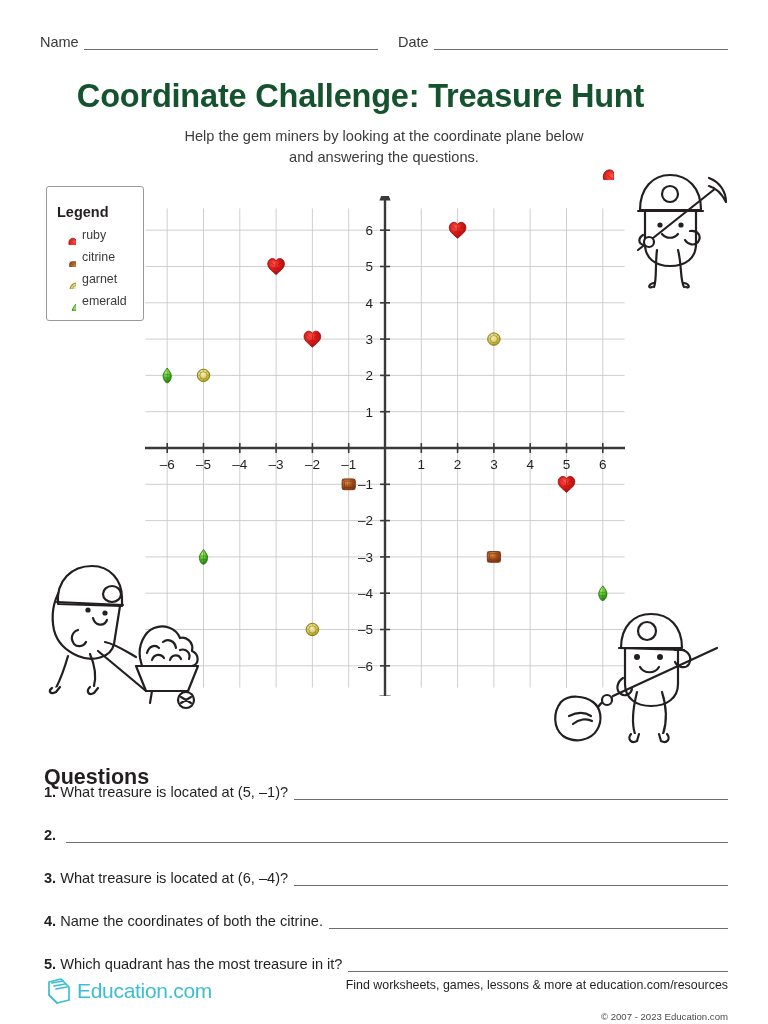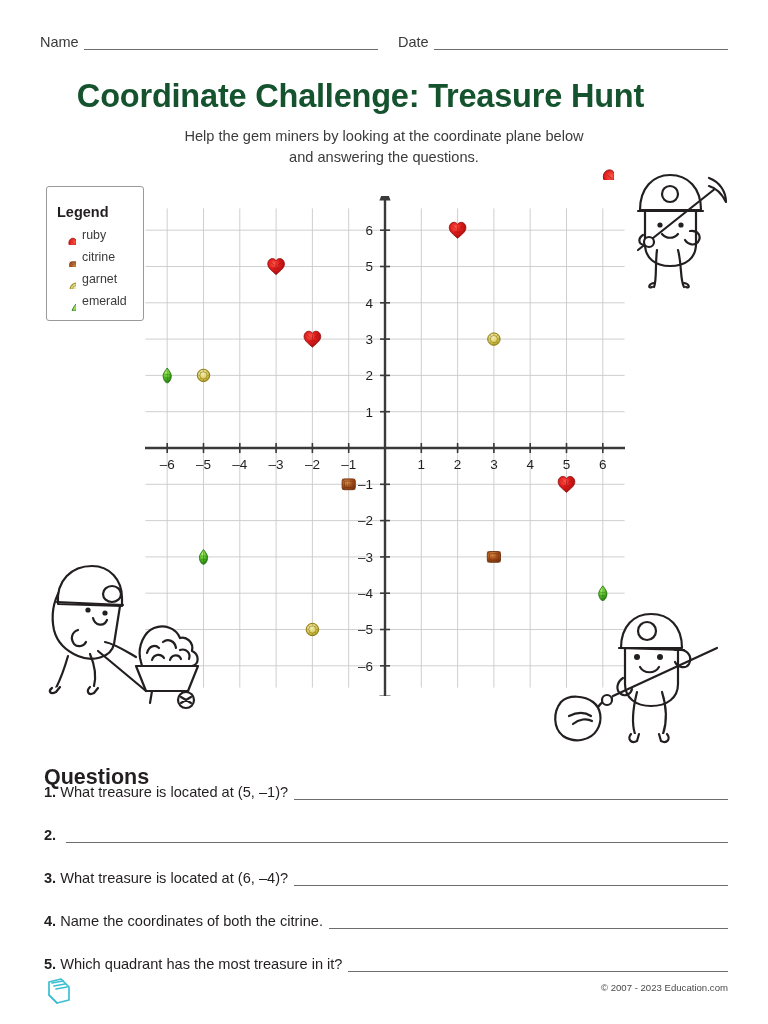--- a/index.html
+++ b/index.html
@@ -174,21 +174,21 @@
     letter-spacing: -0.3px;
     padding-left: 3px;
   }
   .footer-lines {
     position: absolute;
     right: 40px;
     top: 6px;
     text-align: right;
   }
   .footer-line1 { font-size: 12.4px; color: #231f20; }
-  .footer-line2 { font-size: 9.6px; color: #4a4a4a; margin-top: 4px; }
+  .footer-line2 { font-size: 9.6px; color: #4a4a4a; margin-top: 19px; }
 </style>
 </head>
 <body>
 
 <div class="namedate">
   <span class="nd-label">Name</span>
   <span class="nd-rule"></span>
   <span class="nd-gap"></span>
   <span class="nd-label">Date</span>
   <span class="nd-rule"></span>
@@ -508,17 +508,19 @@
 
 <div class="footer">
   <div class="footer-logo">
     <svg width="30" height="30" viewBox="0 0 30 30">
       <g fill="none" stroke="#3bbfd0" stroke-width="1.7" stroke-linejoin="round" stroke-linecap="round">
         <path d="M5 6 L17 3 L25 11 L25 24 L13 27 L5 19 Z"></path>
         <path d="M8 7 L19 5 M10 10 L21 8 M12 13 L23 11"></path>
         <path d="M5 19 L13 27"></path>
       </g>
     </svg>
+    <span class="footer-logo-text">Education.com</span>
   </div>
   <div class="footer-lines">
+    <div class="footer-line1">Find worksheets, games, lessons &amp; more at education.com/resources</div>
     <div class="footer-line2">© 2007 - 2023 Education.com</div>
   </div>
 </div>
 
 </body></html>

